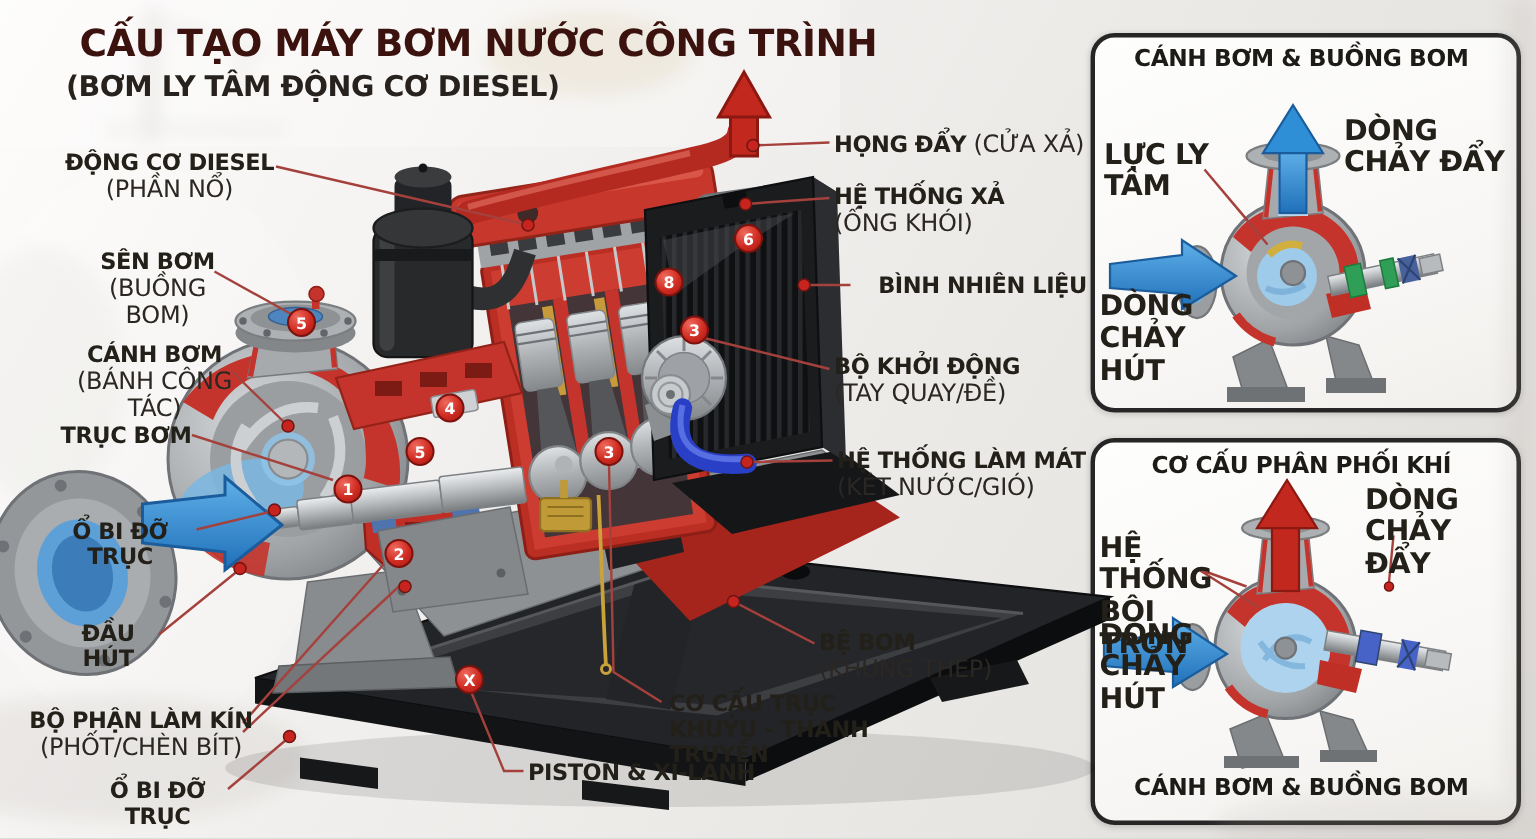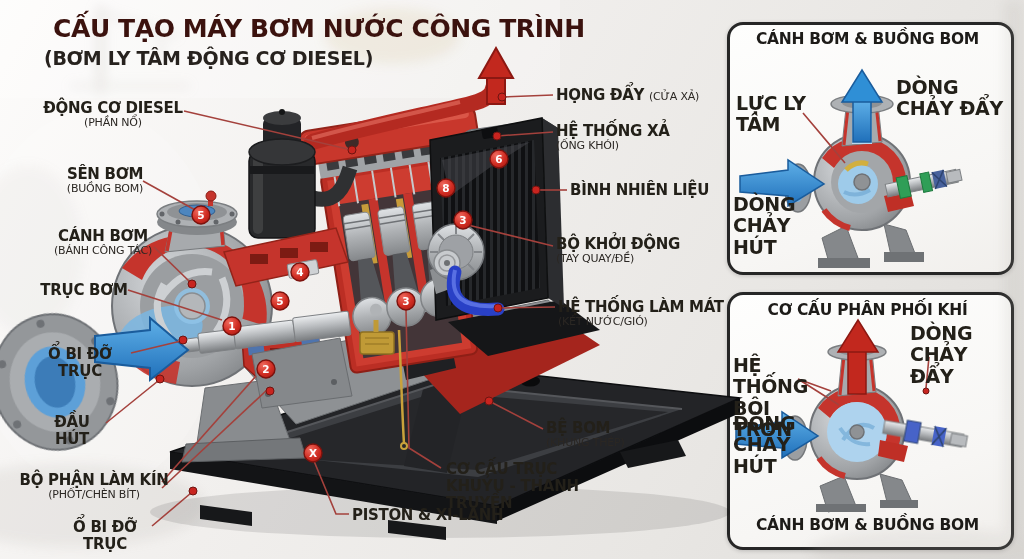--- a/index.html
+++ b/index.html
@@ -10,21 +10,21 @@
   svg.scene{position:absolute;inset:0;z-index:2;}
   .texts{z-index:3;}
   
   .title{position:absolute;left:30px;top:14px;font-size:25px;font-weight:bold;
     color:#3b120e;letter-spacing:-.4px;white-space:nowrap;margin-left:23px;}
   .subtitle{position:absolute;left:32px;top:47px;font-size:19px;font-weight:bold;
     color:#27221e;letter-spacing:-.3px;white-space:nowrap;margin-left:12px;}
   
   .lbl{position:absolute;font-size:15px;font-weight:bold;color:#232019;
     line-height:1.12;letter-spacing:-.3px;text-align:center;}
-  .lbl .s{display:block;font-weight:normal;font-size:11px;color:#2b2723;letter-spacing:-.2px;}
+  .lbl .s{display:block;font-weight:normal;font-size:16px;color:#2b2723;letter-spacing:-.2px;}
   .lbl.r{text-align:left;}
   .lbl.inline .s{display:inline;}
   .lbl.allbold .s{font-weight:bold;font-size:15px;color:#232019;}
   
   .inset{position:absolute;z-index:1;border:3px solid #262626;border-radius:16px;
     background:linear-gradient(160deg,#fefefd 0%,#f7f6f4 70%,#f1efec 100%);
     box-shadow:0 1px 4px rgba(0,0,0,.18);}
   .ititle{position:absolute;z-index:3;font-size:15.5px;font-weight:bold;color:#1d1b18;
     letter-spacing:-.3px;text-align:center;white-space:nowrap;}
   .ilbl{position:absolute;z-index:3;font-size:19px;font-weight:bold;color:#232019;
@@ -461,21 +461,21 @@
       <span>ĐẦU HÚT</span></div>
     <div class="lbl" style="left:19px;top:472px;width:150px;">
       <span>BỘ PHẬN LÀM KÍN</span><span class="s">(PHỐT/CHÈN BÍT)</span></div>
     <div class="lbl" style="left:49px;top:519px;width:112px;">
       <span>Ổ BI ĐỠ TRỤC</span></div>
 
     <div class="lbl r inline" style="left:556px;top:87px;width:180px;">
       <span>HỌNG ĐẨY</span> <span class="s">(CỬA XẢ)</span></div>
     <div class="lbl r" style="left:556px;top:123px;width:160px;">
       <span>HỆ THỐNG XẢ</span><span class="s">(ỐNG KHÓI)</span></div>
-    <div class="lbl r" style="left:570px;top:182px;width:170px;">
+    <div class="lbl r" style="left:570px;top:182px;width:170px;text-align:center;">
       <span>BÌNH NHIÊN LIỆU</span></div>
     <div class="lbl r" style="left:556px;top:236px;width:160px;">
       <span>BỘ KHỞI ĐỘNG</span><span class="s">(TAY QUAY/ĐỀ)</span></div>
     <div class="lbl r" style="left:558px;top:299px;width:170px;">
       <span>HỆ THỐNG LÀM MÁT</span><span class="s">(KÉT NƯỚC/GIÓ)</span></div>
     <div class="lbl r" style="left:546px;top:420px;width:150px;">
       <span>BỆ BOM</span><span class="s">(KHUNG THÉP)</span></div>
     <div class="lbl r allbold" style="left:446px;top:461px;width:190px;">
       <span>CƠ CẤU TRỤC</span><span class="s">KHUỶU - THANH TRUYỀN</span></div>
     <div class="lbl r" style="left:352px;top:507px;width:180px;">

